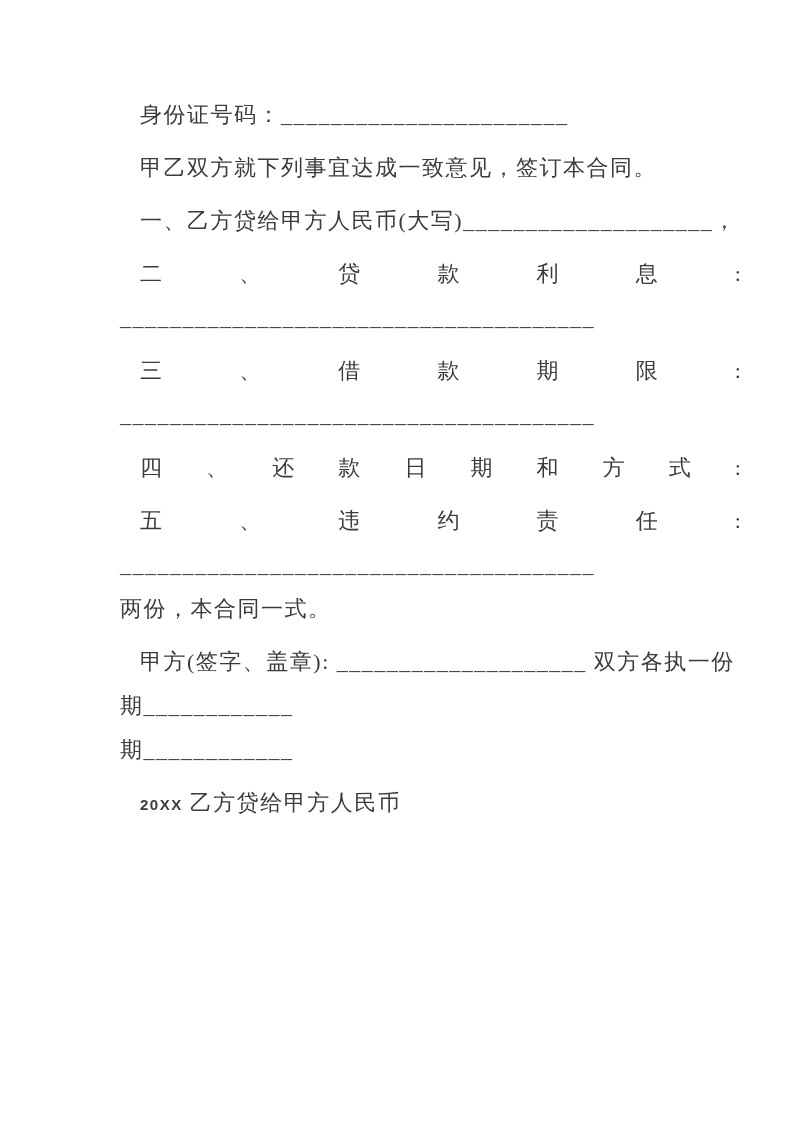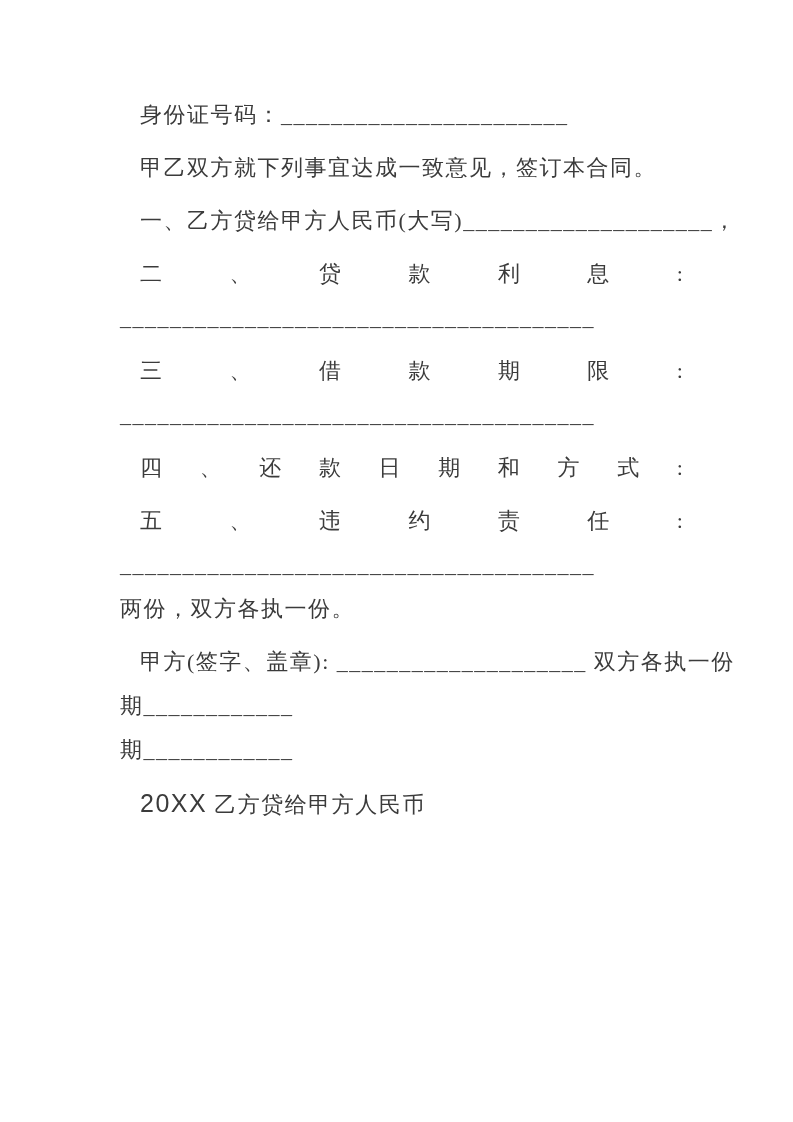--- a/index.html
+++ b/index.html
@@ -7,21 +7,21 @@
     padding: 0;
     background: #ffffff;
   }
   .page {
     position: relative;
     width: 793px;
     height: 1122px;
     margin: 0 auto;
     background: #ffffff;
     box-sizing: border-box;
-    padding: 93px 110px 0 120px;
+    padding: 93px 52px 0 120px;
     overflow: hidden;
     font-family: "Liberation Serif", "DejaVu Serif", serif;
     font-size: 22px;
     color: #3b3b3b;
     letter-spacing: 1.5px;
   }
   .line {
     height: 44px;
     line-height: 44px;
     white-space: pre;
@@ -36,22 +36,22 @@
     display: flex;
     justify-content: space-between;
     margin-left: 20px;
     letter-spacing: 0;
   }
   .justify span {
     display: inline-block;
   }
   .latin {
     font-family: "Liberation Sans", "DejaVu Sans", sans-serif;
-    font-weight: 400;
-    font-size: 25px;
+    font-weight: 700;
+    font-size: 15px;
   }
 </style>
 </head>
 <body>
 
 <div class="page">
 
   <div class="line indent">身份证号码：_______________________</div>
 
   <div class="line indent para">甲乙双方就下列事宜达成一致意见，签订本合同。</div>
@@ -62,21 +62,21 @@
   <div class="line">______________________________________</div>
 
   <div class="line justify para"><span>三</span><span>、</span><span>借</span><span>款</span><span>期</span><span>限</span><span>:</span></div>
   <div class="line">______________________________________</div>
 
   <div class="line justify para"><span>四</span><span>、</span><span>还</span><span>款</span><span>日</span><span>期</span><span>和</span><span>方</span><span>式</span><span>:</span></div>
 
   <div class="line justify para"><span>五</span><span>、</span><span>违</span><span>约</span><span>责</span><span>任</span><span>:</span></div>
   <div class="line">______________________________________</div>
 
-  <div class="line">两份，双方各执一份。</div>
+  <div class="line">两份，本合同一式。</div>
 
   <div class="line indent para">甲方(签字、盖章): ____________________ 双方各执一份</div>
   <div class="line">期____________</div>
 
   <div class="line">期____________</div>
 
   <div class="line indent para"><span class="latin">20XX</span><span> 乙方贷给甲方人民币</span></div>
 
 </div>
 

